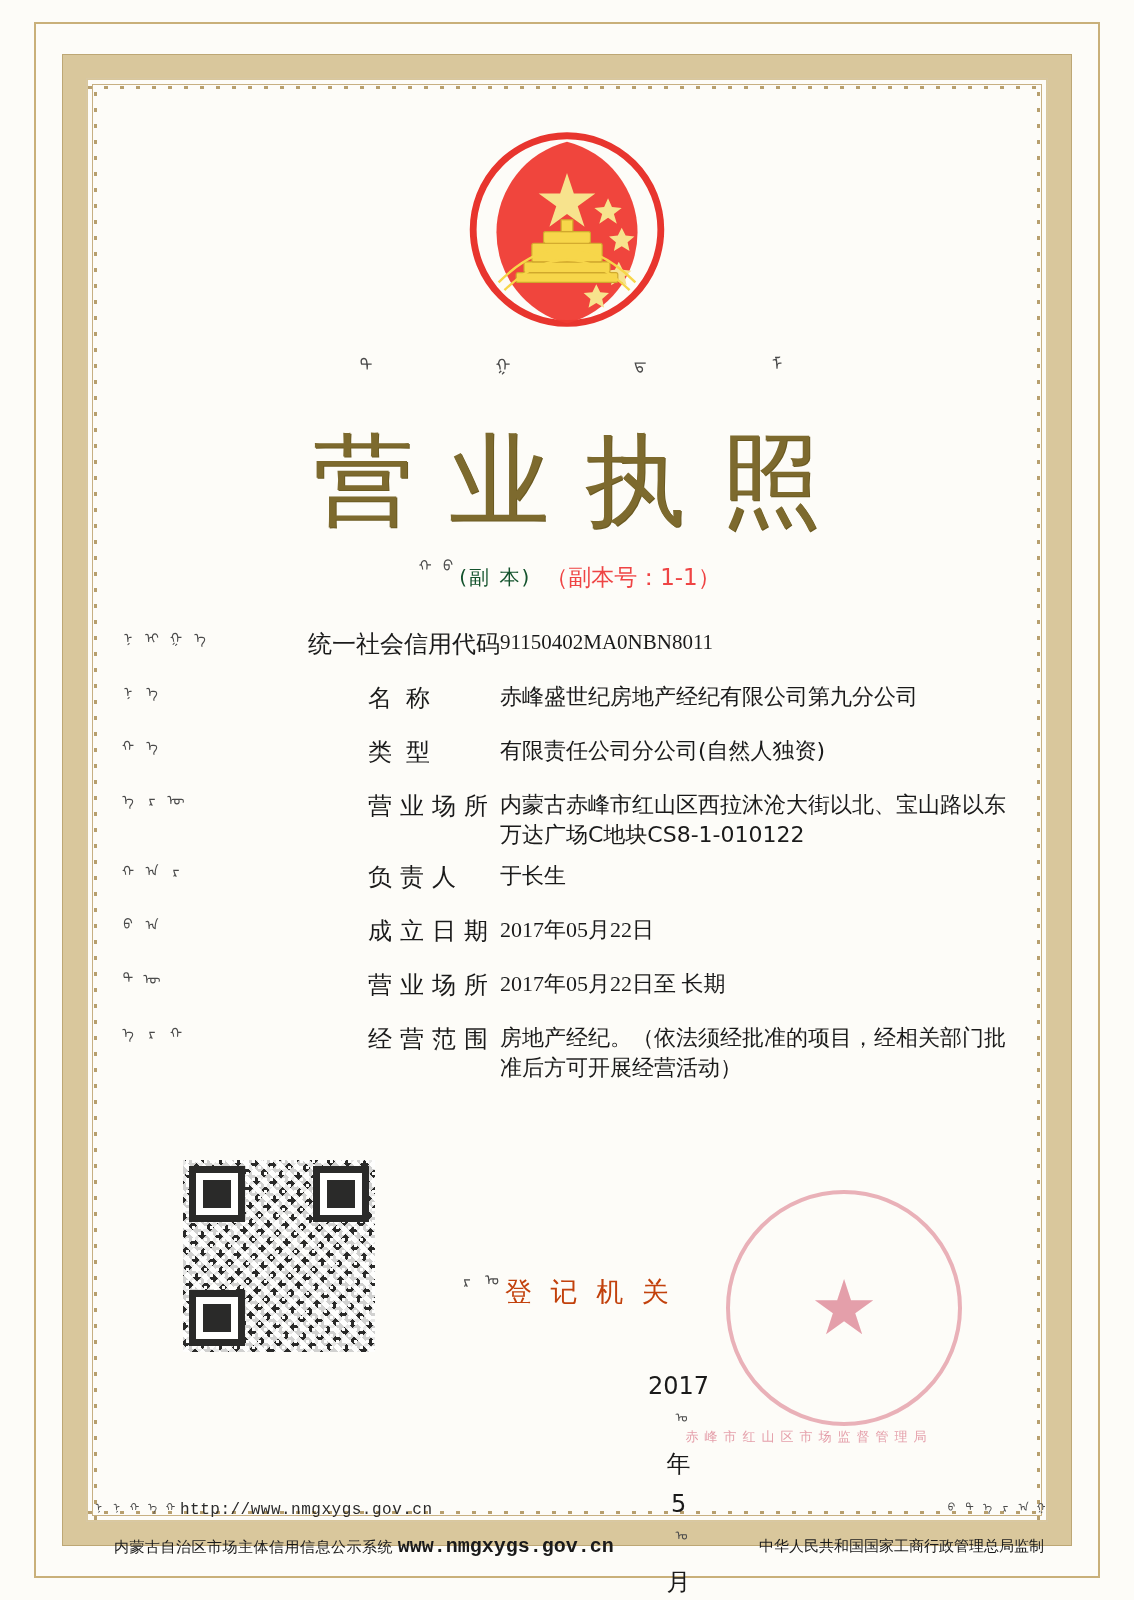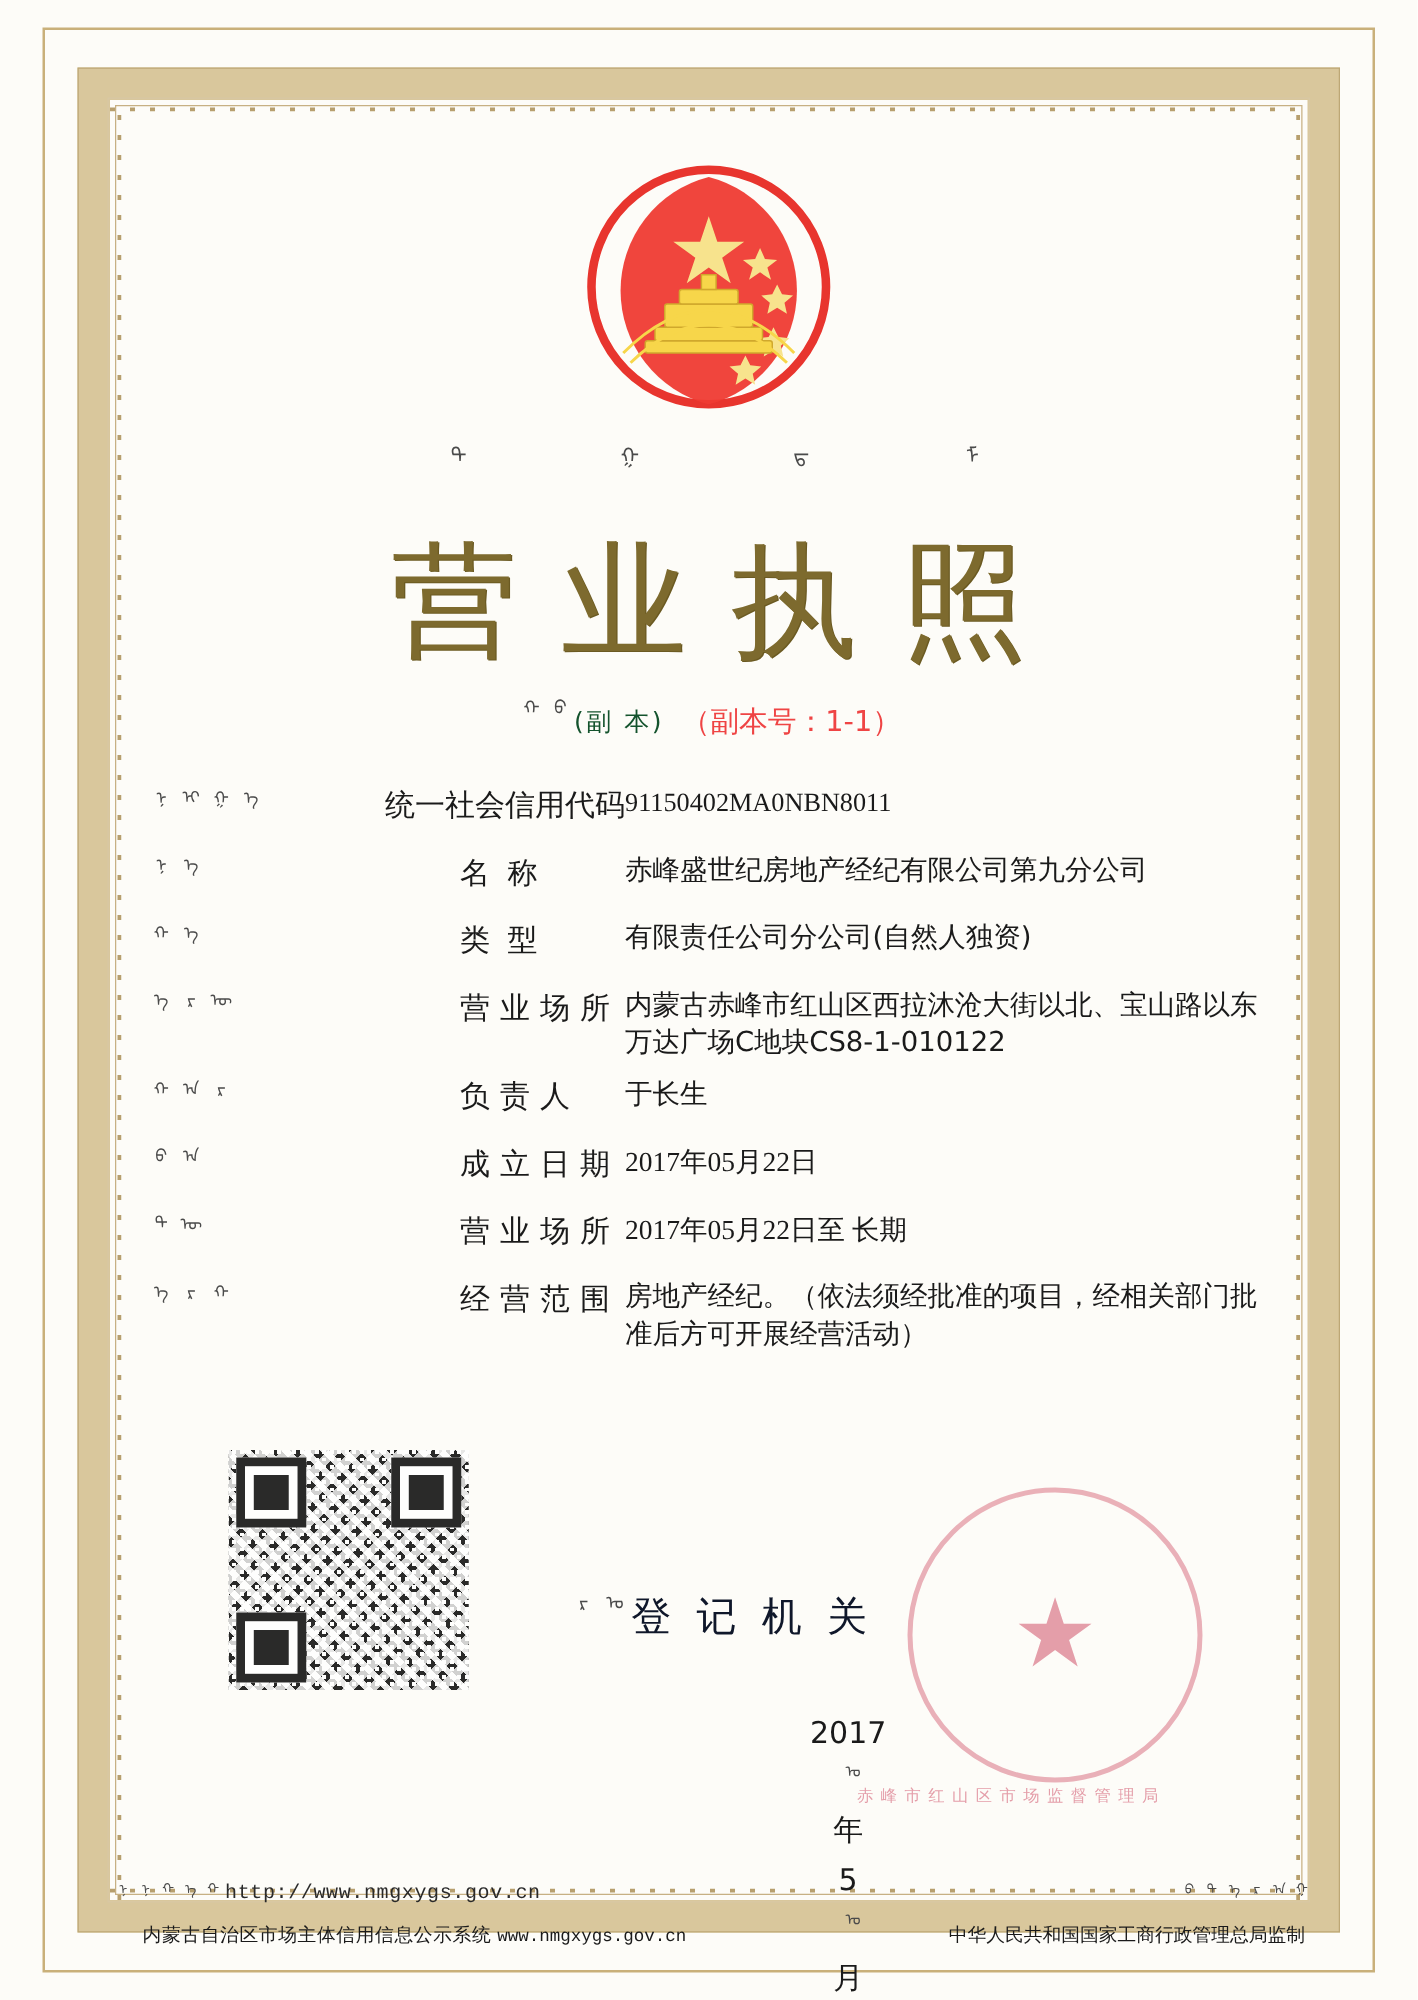--- a/index.html
+++ b/index.html
@@ -239,23 +239,23 @@
     position: absolute;
     left: 455px;
     top: 1272px;
     display: flex;
     align-items: center;
     gap: 10px;
   }
   .registrar .mong { font-size: 15px; height: 40px; }
   .registrar-label {
     font-family: "DejaVu Sans", sans-serif;
-    font-size: 32px;
+    font-size: 27px;
     letter-spacing: 5px;
-    color: #0f172a;
+    color: #c2410c;
   }
 
   .seal {
     position: absolute;
     left: 726px;
     top: 1190px;
     width: 228px;
     height: 228px;
     border-radius: 50%;
     border: 4px solid #e6a3ad;
@@ -320,21 +320,21 @@
   .footer-bottom {
     margin-top: 8px;
     display: flex;
     align-items: center;
     justify-content: space-between;
     font-family: "DejaVu Sans", sans-serif;
     font-size: 15px;
     color: #1a1a1a;
   }
   .footer-bottom .left-txt { letter-spacing: .5px; margin-left: 24px; }
-  .footer-bottom .left-url { font-family: "Liberation Mono", monospace; font-size: 14px; }
+  .footer-bottom .left-url { font-family: "Liberation Mono", monospace; font-size: 20px; font-weight: bold; }
 </style>
 </head>
 <body>
 
 <div class="page">
 
   <div class="border-outer"></div>
   <div class="border-greek"></div>
   <div class="border-greek2"></div>
   <div class="border-inner2"></div>

